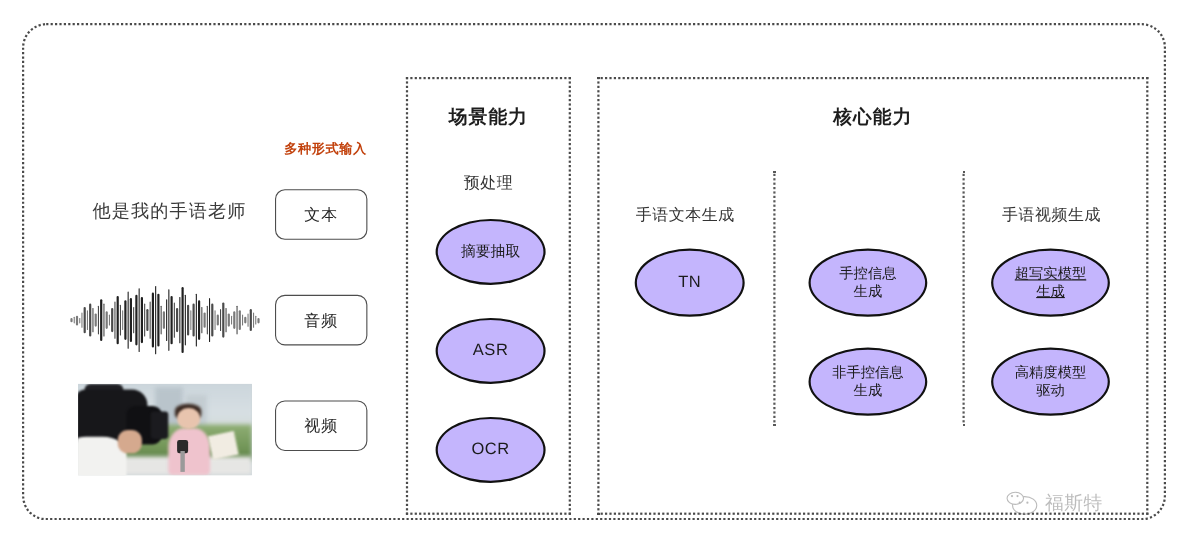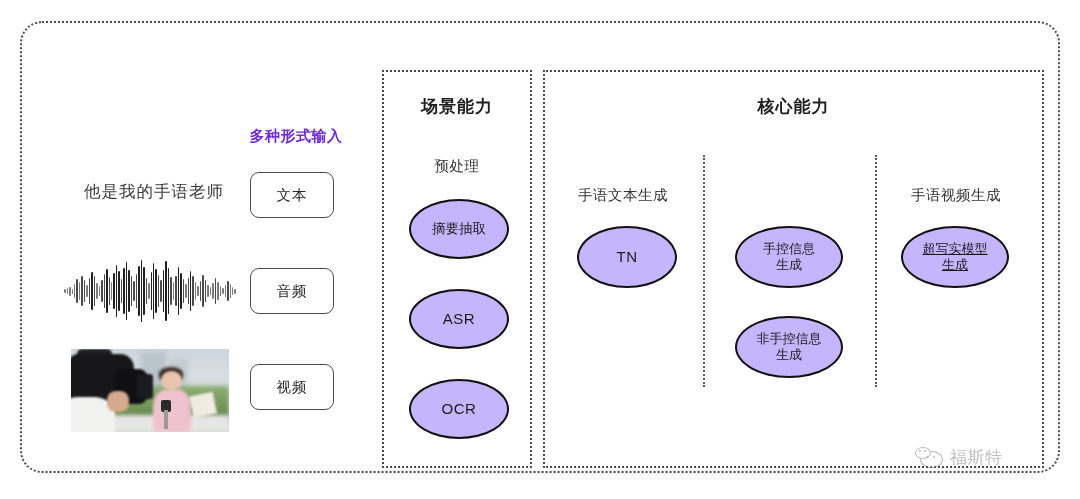--- a/index.html
+++ b/index.html
@@ -32,21 +32,21 @@
   
   .panel {
     position: absolute;
     box-sizing: border-box;
     border: 2px dotted #4a4a4a;
     background: #fff;
   }
 
   
   #scene-panel {
-    left: 360px;
+    left: 347px;
     top: 47px;
     width: 150px;
     height: 398px;
   }
   
   #core-panel {
     left: 521px;
     top: 47px;
     width: 501px;
     height: 398px;
@@ -100,23 +100,23 @@
   .ellipse.small-text { font-size: 13px; }
   .ellipse.latin { font-size: 15px; letter-spacing: 0.5px; }
 
   
   #input-heading {
     position: absolute;
     left: 214px;
     top: 104px;
     width: 120px;
     text-align: center;
-    font-size: 15px;
+    font-size: 12px;
     font-weight: bold;
-    color: #6d28d9;
+    color: #c2410c;
     letter-spacing: 0.5px;
     white-space: nowrap;
   }
   #sample-sentence {
     position: absolute;
     left: 42px;
     top: 158px;
     width: 180px;
     text-align: center;
     font-size: 16.5px;
@@ -421,20 +421,22 @@
     <div class="ellipse latin" style="left:32px; top:154px; width:100px; height:62px;">TN</div>
 
     <div class="ellipse small-text" style="left:190px; top:154px; width:108px; height:62px;">手控信息
 生成</div>
     <div class="ellipse small-text" style="left:190px; top:244px; width:108px; height:62px;">非手控信息
 生成</div>
 
     <div class="col-title" style="left:336px; width:150px; top:114px;">手语视频生成</div>
     <div class="ellipse small-text" style="left:356px; top:154px; width:108px; height:62px;text-decoration:underline;">超写实模型
 生成</div>
+    <div class="ellipse small-text" style="left:356px; top:244px; width:108px; height:62px;">高精度模型
+驱动</div>
   </div>
 
 </div>
 
 <div id="watermark">
   <span class="wechat-icon">
     <span class="bubble-big"></span>
     <span class="bubble-small"></span>
     <span class="dot d1"></span>
     <span class="dot d2"></span>

